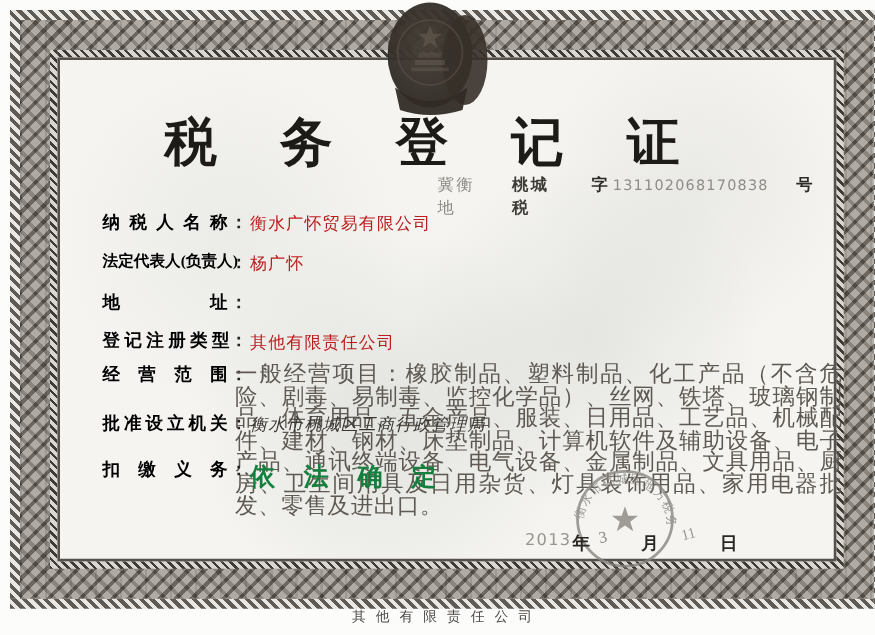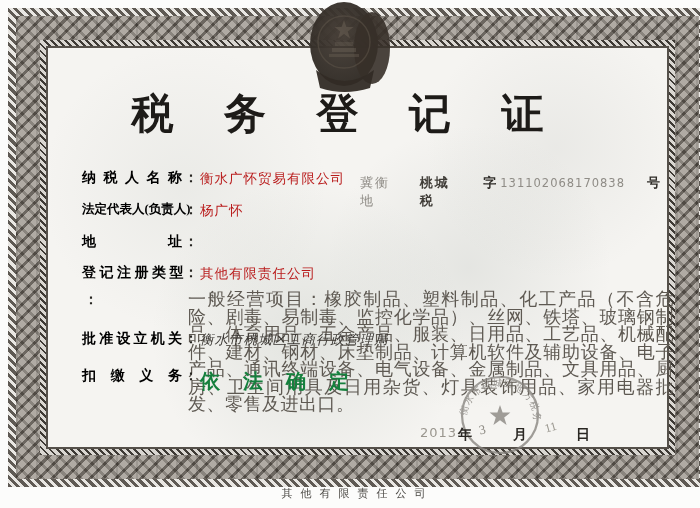--- a/index.html
+++ b/index.html
@@ -41,25 +41,25 @@
   }
   
   .emblem{position:absolute;left:302px;top:0px;width:96px;height:94px;}
   
   .title{
     position:absolute;left:0;right:20px;top:86px;text-align:center;
     font-size:42px;font-weight:bold;letter-spacing:20px;color:#1d1b18;
   }
   
   .serial{
-    position:absolute;left:360px;top:139px;width:300px;
+    position:absolute;left:350px;top:139px;width:300px;
     font-size:13px;display:flex;align-items:baseline;
   }
   .serial .lt{color:#8d8a84;letter-spacing:2px;}
-  .serial .dk{color:#3f3c37;font-weight:bold;letter-spacing:2px;margin-left:26px;margin-top:35px;}
+  .serial .dk{color:#3f3c37;font-weight:bold;letter-spacing:2px;margin-left:26px;}
   .serial .zi{color:#2e2b27;font-weight:bold;margin-left:30px;}
   .serial .num{color:#8f8c86;font-family:"DejaVu Sans",sans-serif;font-size:11.5px;margin-left:4px;letter-spacing:1px;}
   .serial .hao{color:#2e2b27;font-weight:bold;margin-left:22px;}
   
   .frow{position:absolute;left:82px;display:flex;align-items:flex-start;}
   .flabel{
     display:inline-block;width:100px;font-weight:bold;font-size:14px;color:#000000;
     text-align:justify;text-align-last:justify;white-space:nowrap;
   }
   .flabel.small{font-size:12.5px;letter-spacing:0;width:100px;}
@@ -150,20 +150,21 @@
     <span class="fcolon">：</span>
   </div>
 
   <div class="frow" style="top:264px">
     <span class="flabel">登 记 注 册 类 型</span>
     <span class="fcolon">：</span>
     <span class="fvalue">其他有限责任公司</span>
   </div>
 
   <div class="frow" style="top:291px">
+    <span class="flabel">经 营 范 围</span>
     <span class="fcolon">：</span>
   </div>
   <div class="scopeText">一般经营项目：橡胶制品、塑料制品、化工产品（不含危险、剧毒、易制毒、监控化学品）、丝网、铁塔、玻璃钢制品、体育用品、五金产品、服装、日用品、工艺品、机械配件、建材、钢材、床垫制品、计算机软件及辅助设备、电子产品、通讯终端设备、电气设备、金属制品、文具用品、厨房、卫生间用具及日用杂货、灯具装饰用品、家用电器批发、零售及进出口。</div>
 
   <div class="frow" style="top:330px;z-index:2">
     <span class="flabel">批准设立机关</span>
     <span class="fcolon">：</span>
     <span class="fvalue dark">衡水市桃城区工商行政管理局</span>
   </div>
 

